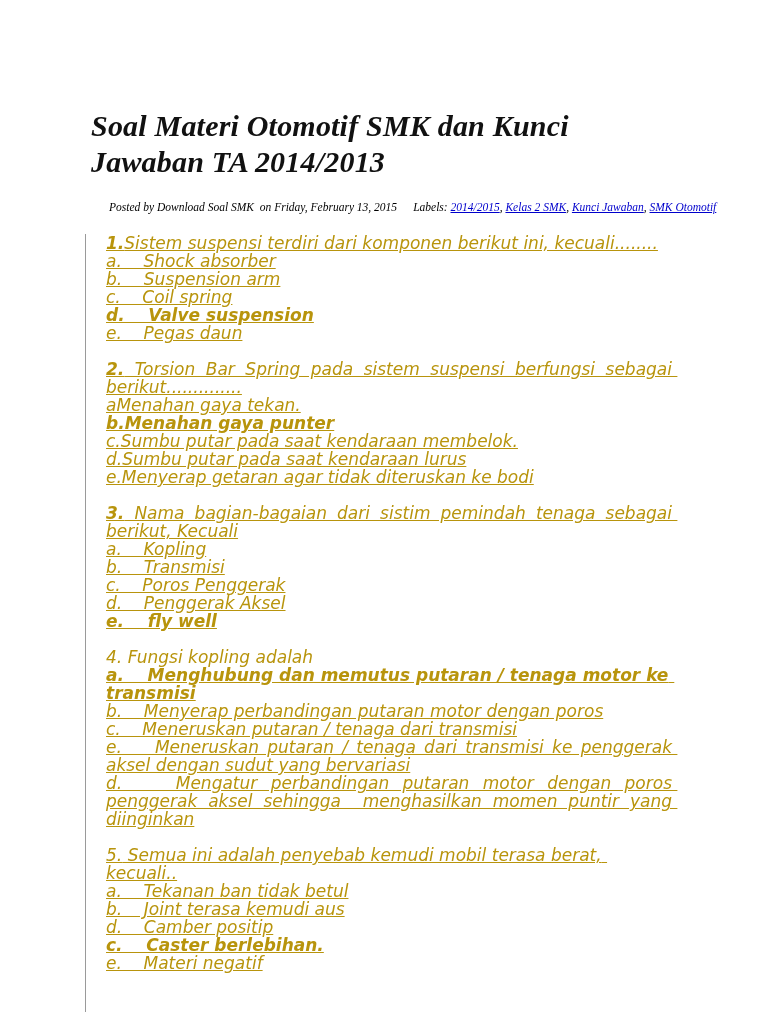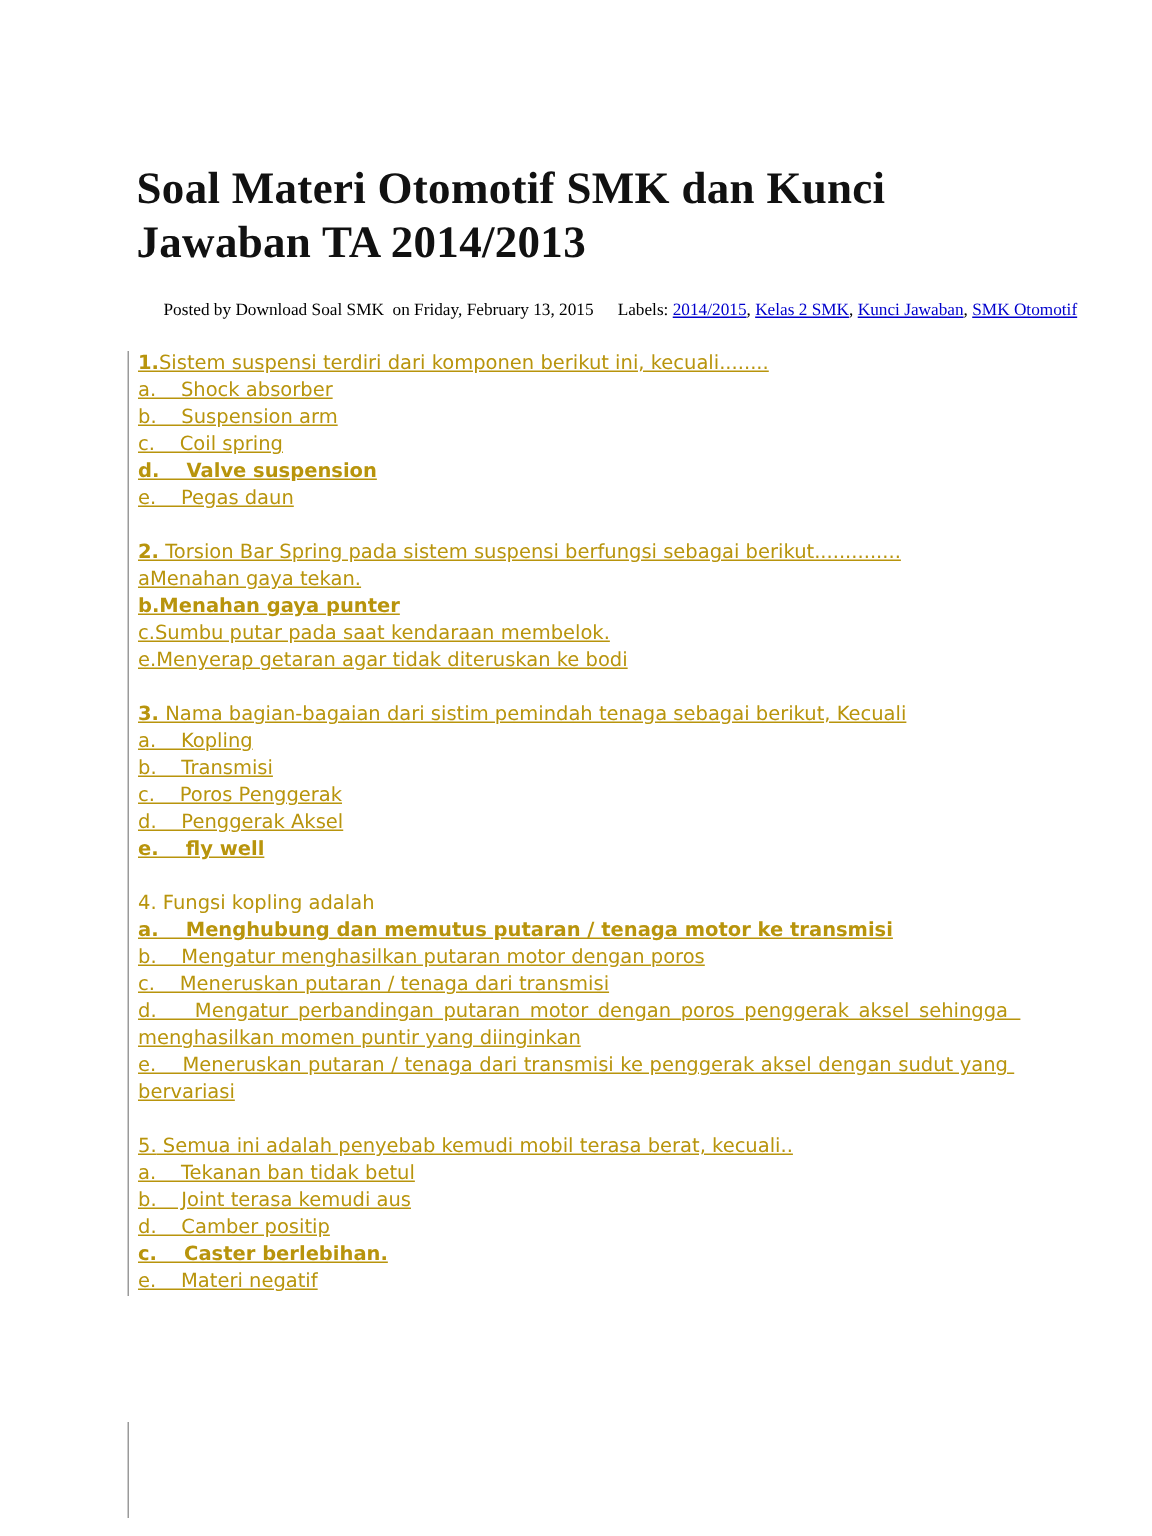--- a/index.html
+++ b/index.html
@@ -9,20 +9,21 @@
     width: 768px;
     height: 1024px;
     overflow: hidden;
   }
   .page {
     position: relative;
     width: 768px;
     height: 1024px;
     background: #ffffff;
     font-family: "DejaVu Sans", sans-serif;
+    font-style: italic;
   }
   .post-title {
     position: absolute;
     left: 91px;
     top: 108px;
     width: 610px;
     font-family: "Liberation Serif", serif;
     font-weight: 700;
     font-size: 30px;
     line-height: 36px;
@@ -46,22 +47,22 @@
     text-decoration: underline;
     cursor: pointer;
   }
   .body-block {
     position: absolute;
     left: 85px;
     top: 234px;
     width: 587px;
     box-sizing: border-box;
     border-left: 1px solid var(--rule-color, #9a9a9a);
-    padding-left: 6px;
-    font-size: 13px;
+    padding-left: 20px;
+    font-size: 17px;
     line-height: 18px;
     color: var(--body-color, #b8940c);
   }
   .question { margin: 0 0 18px 0; }
   .question:last-child { margin-bottom: 0; }
   .line {
     margin: 0;
     white-space: pre-wrap;
   }
   .u { text-decoration: underline; }
@@ -97,37 +98,38 @@
           <p class="line opt u">b.    Suspension arm</p>
           <p class="line opt u">c.    Coil spring</p>
           <p class="line opt b u">d.    Valve suspension</p>
           <p class="line opt u">e.    Pegas daun</p>
         </div>
         <div class="question">
           <p class="line qhead j u"><span class="b">2.</span><span> Torsion Bar Spring pada sistem suspensi berfungsi sebagai berikut..............</span></p>
           <p class="line opt u">aMenahan gaya tekan.</p>
           <p class="line opt b u">b.Menahan gaya punter</p>
           <p class="line opt u">c.Sumbu putar pada saat kendaraan membelok.</p>
+          <p class="line opt u">d.Sumbu putar pada saat kendaraan lurus</p>
           <p class="line opt u">e.Menyerap getaran agar tidak diteruskan ke bodi</p>
         </div>
         <div class="question">
           <p class="line qhead j u"><span class="b">3.</span><span> Nama bagian-bagaian dari sistim pemindah tenaga sebagai berikut, Kecuali</span></p>
           <p class="line opt u">a.    Kopling</p>
           <p class="line opt u">b.    Transmisi</p>
           <p class="line opt u">c.    Poros Penggerak</p>
           <p class="line opt u">d.    Penggerak Aksel</p>
           <p class="line opt b u">e.    fly well</p>
         </div>
         <div class="question">
           <p class="line qhead"><span>4.</span><span> Fungsi kopling adalah</span></p>
           <p class="line opt b u">a.    Menghubung dan memutus putaran / tenaga motor ke transmisi</p>
-          <p class="line opt u">b.    Mengatur menghasilkan putaran motor dengan poros</p>
+          <p class="line opt u">b.    Menyerap perbandingan putaran motor dengan poros</p>
           <p class="line opt u">c.    Meneruskan putaran / tenaga dari transmisi</p>
+          <p class="line opt u j">e.    Meneruskan putaran / tenaga dari transmisi ke penggerak aksel dengan sudut yang bervariasi</p>
           <p class="line opt u j">d.    Mengatur perbandingan putaran motor dengan poros penggerak aksel sehingga  menghasilkan momen puntir yang diinginkan</p>
-          <p class="line opt u j">e.    Meneruskan putaran / tenaga dari transmisi ke penggerak aksel dengan sudut yang bervariasi</p>
         </div>
         <div class="question">
           <p class="line qhead u"><span>5.</span><span> Semua ini adalah penyebab kemudi mobil terasa berat, kecuali..</span></p>
           <p class="line opt u">a.    Tekanan ban tidak betul</p>
           <p class="line opt u">b.    Joint terasa kemudi aus</p>
           <p class="line opt u">d.    Camber positip</p>
           <p class="line opt b u">c.    Caster berlebihan.</p>
           <p class="line opt u">e.    Materi negatif</p>
         </div>
       </div>

